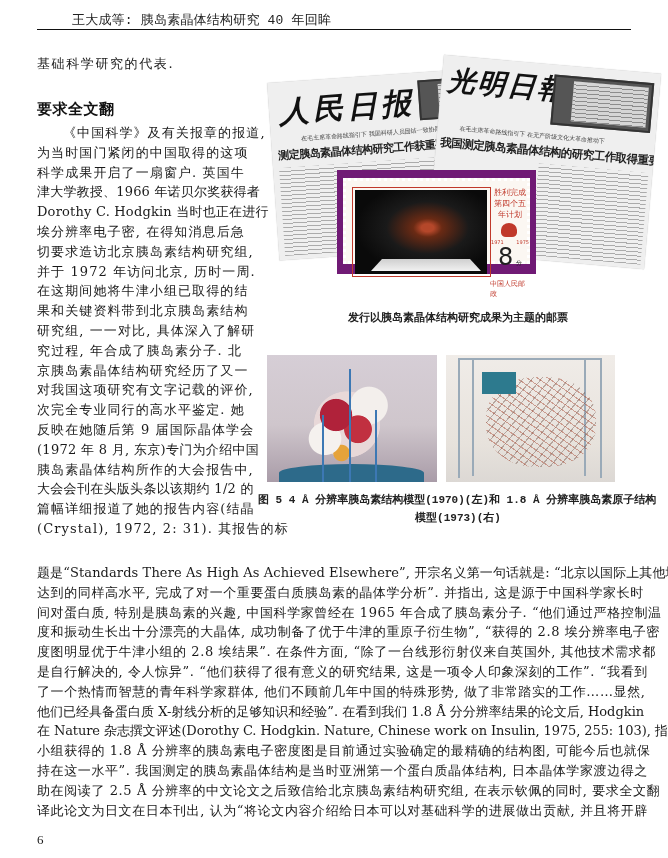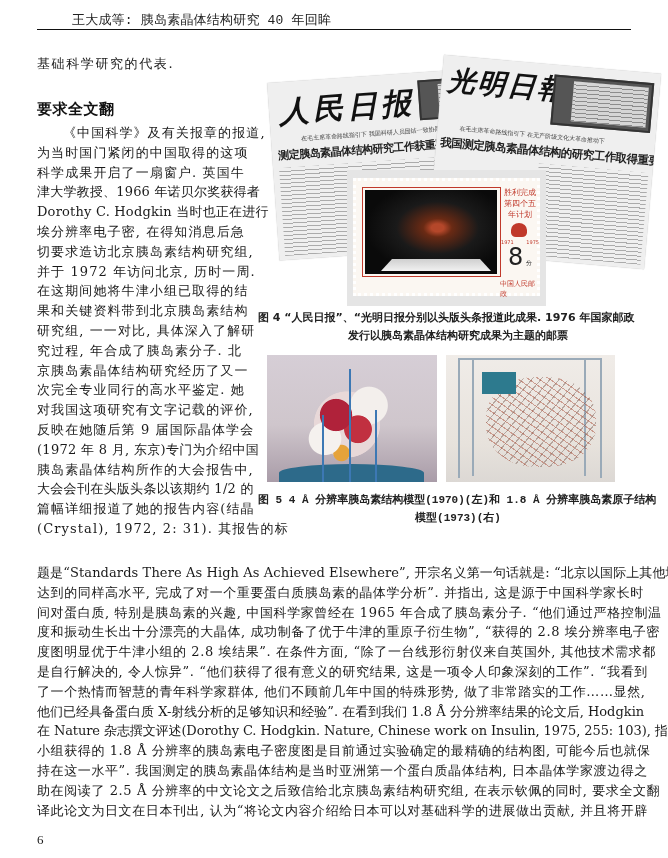--- a/index.html
+++ b/index.html
@@ -29,21 +29,21 @@
   .mh-right { left: 6px; top: 6px; font-size: 28px; letter-spacing: 2px; }
   .ear { position: absolute; background: #555; border: 2px solid #333; }
   .ear-inner { position: absolute; left: 18px; top: 3px; right: 3px; bottom: 3px; background: #f5f5f5; }
   .ear-l { left: 150px; top: 8px; width: 72px; height: 36px; }
   .ear-r { left: 112px; top: 10px; width: 96px; height: 46px; }
   .headline { position: absolute; font-family: "DejaVu Sans", sans-serif; font-weight: bold; color: #222; white-space: nowrap; }
   .hl-l { left: 6px; top: 66px; font-size: 11px; letter-spacing: -0.5px; }
   .hl-r { left: 4px; top: 80px; font-size: 11.5px; letter-spacing: -0.5px; }
   .hl-sub { position: absolute; font-size: 6px; color: #444; white-space: nowrap; font-family: "DejaVu Sans", sans-serif; }
   .newsprint { position: absolute; background-image: repeating-linear-gradient(0deg, #9a9a9a 0 1px, transparent 1px 4px); opacity: 0.8; }
-  .stamp { position: absolute; left: 82px; top: 108px; width: 199px; height: 136px; background: #e5e5e5; }
+  .stamp { position: absolute; left: 72px; top: 108px; width: 199px; height: 104px; background: #701a75; }
   .stamp-paper { position: absolute; left: 6px; top: 8px; right: 6px; bottom: 10px; background: #fbf7f2;
                  border: 3px dotted #fff; }
   .stamp-frame { position: absolute; left: 6px; top: 6px; width: 137px; height: 88px; border: 1.5px solid #c0392b; }
   .stamp-pic { position: absolute; left: 9px; top: 9px; width: 132px; height: 84px;
                background: radial-gradient(ellipse at 55% 45%, #b4472a 0 6%, #6a2a14 14%, #1a1a1a 40%, #0a0a0a 70%); }
   .stamp-base { position: absolute; left: 16px; bottom: 3px; width: 110px; height: 12px;
                 background: linear-gradient(#cfcfcf, #f1f1f1); clip-path: polygon(10% 0, 90% 0, 100% 100%, 0 100%); }
   .stamp-slogan { position: absolute; left: 146px; top: 6px; width: 36px; font-size: 8px; line-height: 11px; color: #c0392b;
                   text-align: center; font-family: "DejaVu Sans", sans-serif; }
   .emblem { position: absolute; left: 155px; top: 42px; width: 16px; height: 14px; border-radius: 50% 50% 30% 30%; background: #c0392b; }
@@ -98,22 +98,22 @@
   <span class="line" style="letter-spacing:0.2px">津大学教授、1966 年诺贝尔奖获得者</span>
   <span class="line" style="letter-spacing:0.2px">Dorothy C. Hodgkin 当时也正在进行</span>
   <span class="line">埃分辨率电子密, 在得知消息后急</span>
   <span class="line">切要求造访北京胰岛素结构研究组,</span>
   <span class="line">并于 1972 年访问北京, 历时一周.</span>
   <span class="line">在这期间她将牛津小组已取得的结</span>
   <span class="line">果和关键资料带到北京胰岛素结构</span>
   <span class="line">研究组, 一一对比, 具体深入了解研</span>
   <span class="line">究过程, 年合成了胰岛素分子. 北</span>
   <span class="line">京胰岛素晶体结构研究经历了又一</span>
+  <span class="line">对我国这项研究有文字记载的评价,</span>
   <span class="line">次完全专业同行的高水平鉴定. 她</span>
-  <span class="line">对我国这项研究有文字记载的评价,</span>
   <span class="line">反映在她随后第 9 届国际晶体学会</span>
   <span class="line" style="letter-spacing:0.3px">(1972 年 8 月, 东京)专门为介绍中国</span>
   <span class="line">胰岛素晶体结构所作的大会报告中,</span>
   <span class="line" style="letter-spacing:0.3px">大会会刊在头版头条以该期约 1/2 的</span>
   <span class="line">篇幅详细报道了她的报告内容(结晶</span>
   <span class="line">(Crystal), 1972, 2: 31). 其报告的标</span>
 </div>
 
 <div class="full-text">
   <span class="line" style="letter-spacing:0.1px">题是“Standards There As High As Achieved Elsewhere”, 开宗名义第一句话就是: “北京以国际上其他地方</span>
@@ -163,21 +163,20 @@
         <span>1975</span>
       </div>
       <div class="stamp-value">8</div>
       <div class="stamp-unit">分</div>
       <div class="stamp-country">中国人民邮政</div>
     </div>
   </div>
 </div>
 
 <div class="fig4-caption">
-  <span>图 4   “人民日报”、“光明日报分别以头版头条报道此成果. 1976 年国家邮政</span>
   <span class="c2">发行以胰岛素晶体结构研究成果为主题的邮票</span>
 </div>
 
 <div class="photo photo-left">
   <div class="turntable"></div>
   <div class="blocks"></div>
   <div class="rod" style="left:82px;top:14px;height:113px"></div>
   <div class="rod" style="left:55px;top:60px;height:67px"></div>
   <div class="rod" style="left:108px;top:55px;height:72px"></div>
 </div>

